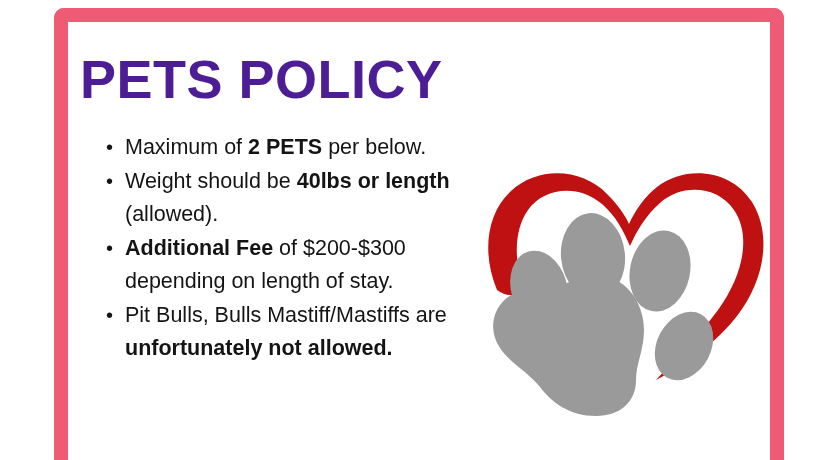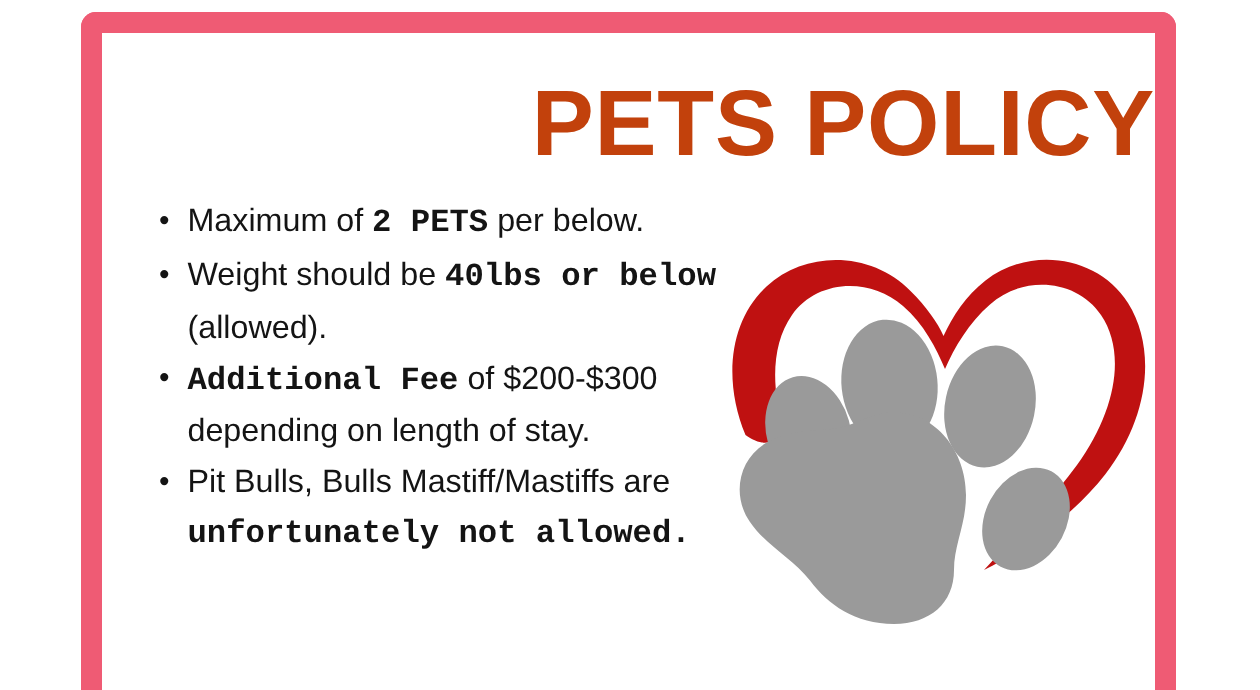--- a/index.html
+++ b/index.html
@@ -33,26 +33,26 @@
     background: transparent;
     pointer-events: none;
   }
 
   
   #title {
     position: absolute;
     left: 80px;
     top: 52px;
     width: 690px;
-    text-align: right;
+    text-align: left;
     font-family: "Liberation Sans", sans-serif;
-    font-size: 62px;
+    font-size: 54px;
     font-weight: bold;
     letter-spacing: 0.5px;
-    color: #c2410c;
+    color: #4c1d95;
     line-height: 1.0;
     white-space: nowrap;
   }
 
   
   #policy-list {
     position: absolute;
     left: 104px;
     top: 131px;
     width: 400px;
@@ -71,21 +71,21 @@
   }
   #policy-list > li::before {
     content: "\2022";
     position: absolute;
     left: 2px;
     top: 0;
     font-size: 20px;
     line-height: 33.5px;
     color: #141414;
   }
-  #policy-list b { font-weight: bold; font-family: Liberation Mono, monospace; }
+  #policy-list b { font-weight: bold; }
 
   
   #logo {
     position: absolute;
     left: 478px;
     top: 158px;
     width: 296px;
     height: 258px;
   }
   #logo svg { display: block; width: 100%; height: 100%; }
@@ -97,21 +97,21 @@
 
   <div id="frame"></div>
 
   <div id="title">PETS POLICY</div>
 
   <ul id="policy-list">
     <li>
       <span><span>Maximum of </span><b>2 PETS</b><span> per below.</span></span>
     </li>
     <li>
-      <span><span>Weight should be </span><b>40lbs or below</b><span> (allowed).</span></span>
+      <span><span>Weight should be </span><b>40lbs or length</b><span> (allowed).</span></span>
     </li>
     <li>
       <span><b>Additional Fee</b><span> of $200-$300 depending on length of stay.</span></span>
     </li>
     <li>
       <span><span>Pit Bulls, Bulls Mastiff/Mastiffs are </span><b>unfortunately not allowed.</b></span>
     </li>
   </ul>
 
   <div id="logo">

